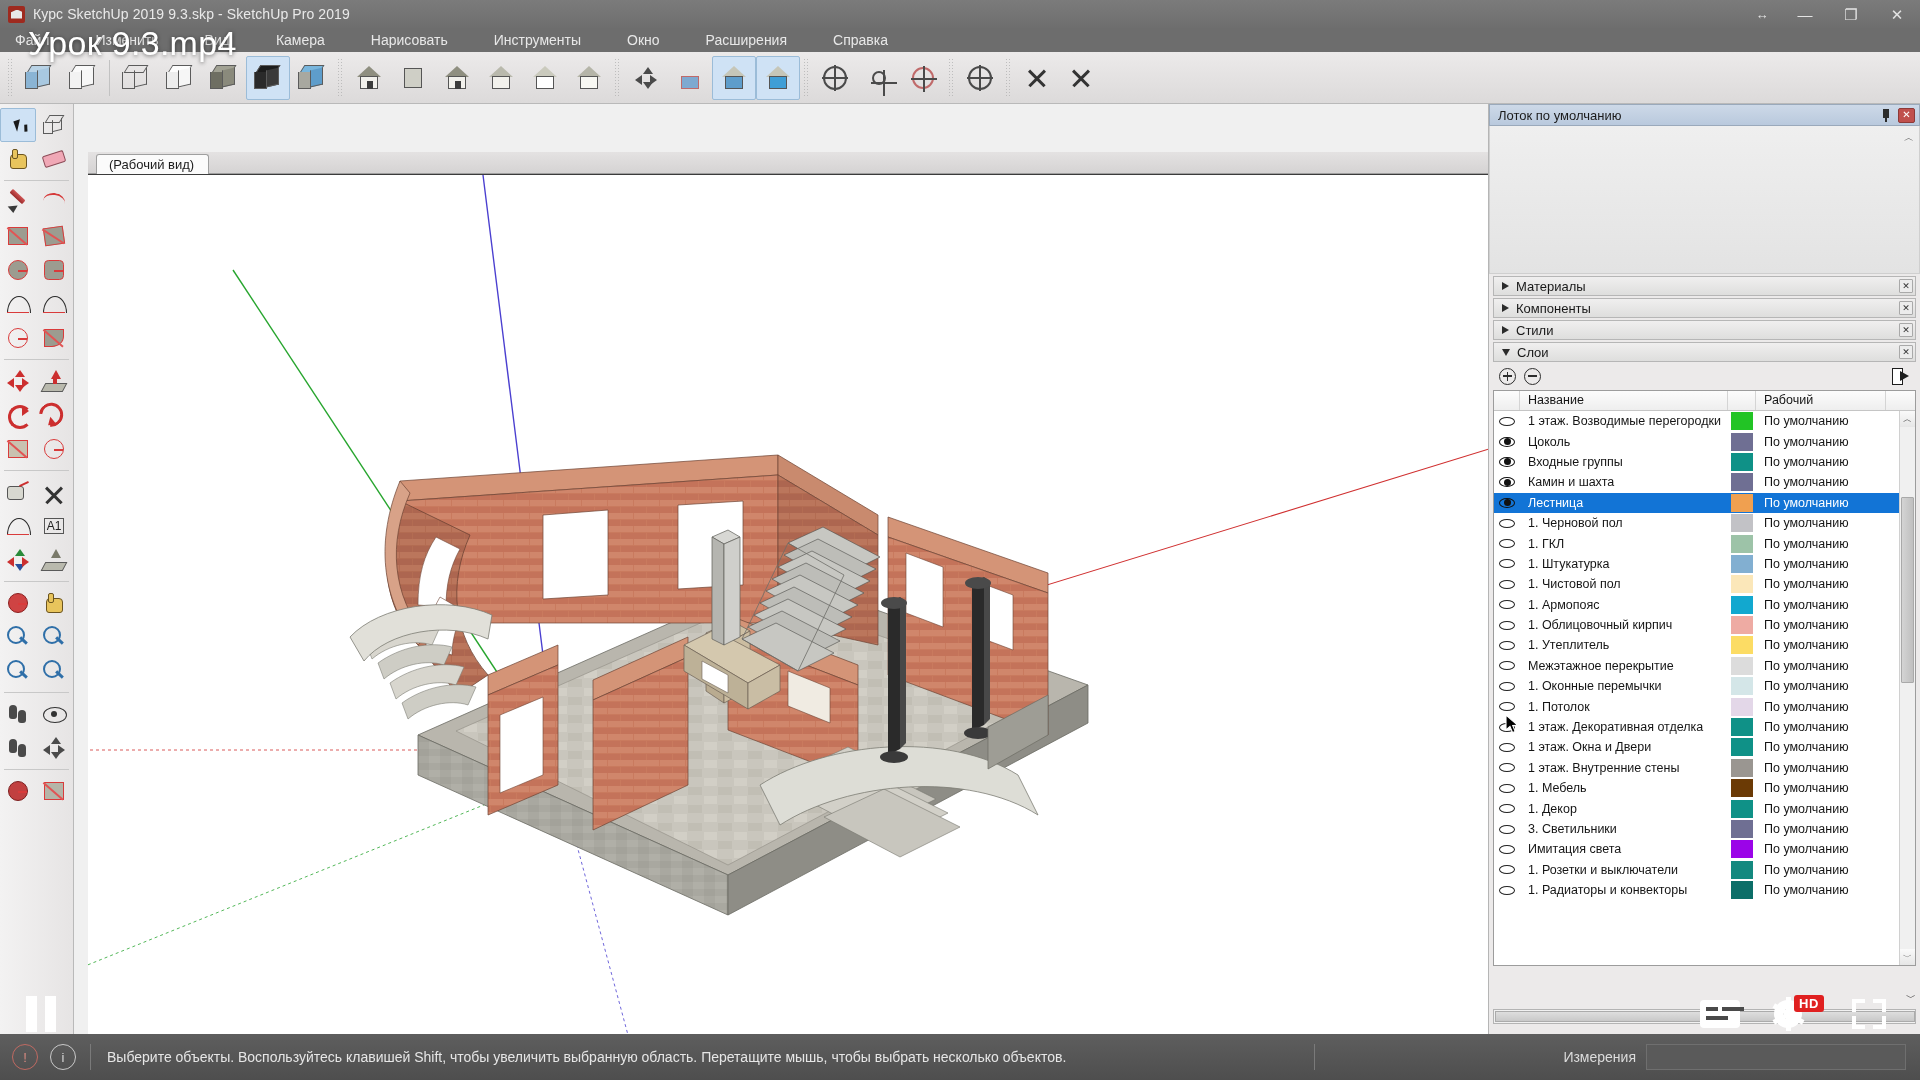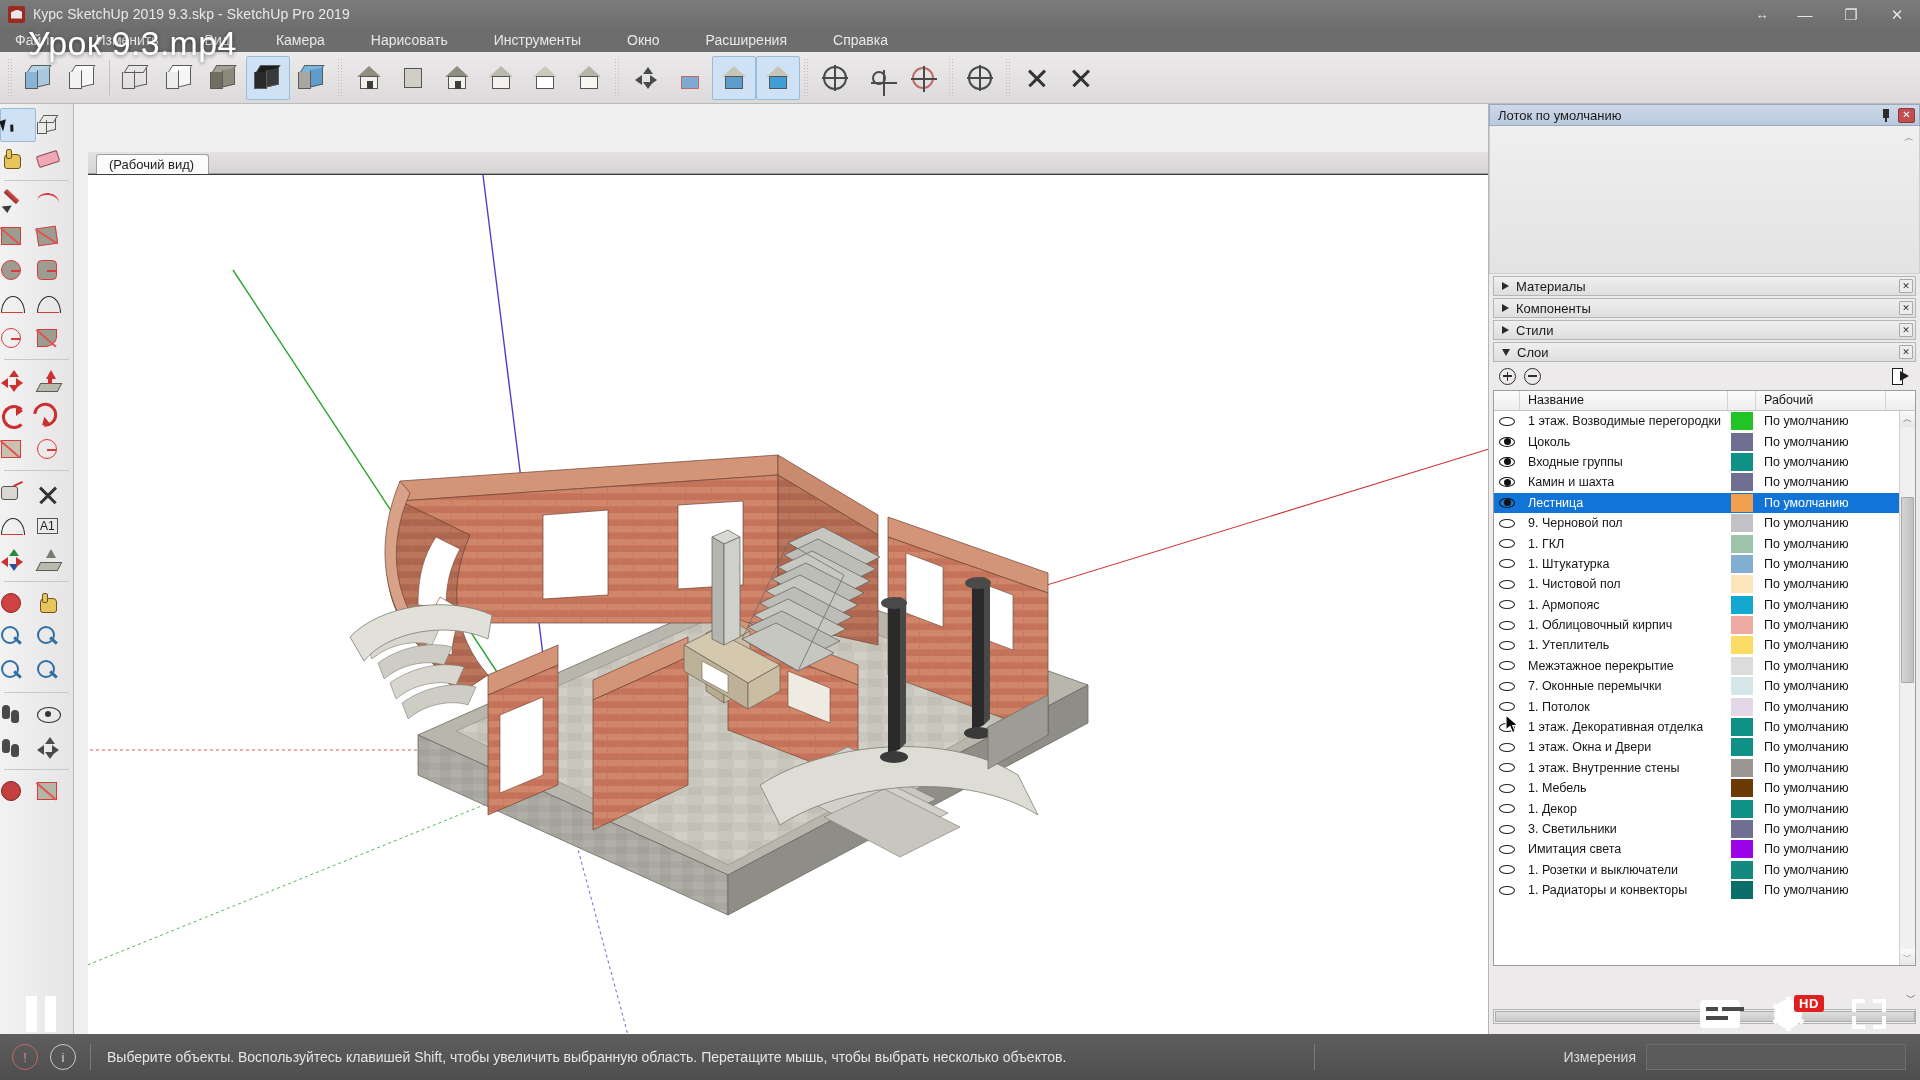--- a/index.html
+++ b/index.html
@@ -84,21 +84,21 @@
 
   
   .lefttb {
     position:absolute; left:0; top:104px; width:74px; height:976px;
     background:linear-gradient(90deg,#f3f2f2,#e6e4e4);
     border-right:1px solid #b9b9b9;
     padding-top:4px;
   }
   .ltrow { display:flex; }
   .lbtn {
-    width:36px; height:34px; display:flex; align-items:center; 
+    width:36px; height:34px; display:flex; align-items:center; justify-content:center;
     border:1px solid transparent; border-radius:2px; position:relative;
   }
   .lbtn.on { background:#cfe2f5; border-color:#9bbcd8; }
   .ldiv { height:1px; background:#c8c8c8; margin:4px 4px; }
 
   .arrowcur { width:0;height:0;border-left:7px solid #1a1a1a;border-bottom:11px solid transparent;
     transform:rotate(-20deg); position:relative; }
   .arrowcur:after{content:"";position:absolute;left:1px;top:7px;width:3px;height:7px;background:#1a1a1a;transform:rotate(18deg);}
 
   .pencil{width:22px;height:22px;position:relative;}
@@ -914,21 +914,21 @@
             <div class="cname">Лестница</div>
             <div class="cswatch">
               <span style="background: rgb(240, 160, 80);"></span>
             </div>
             <div class="cdash">По умолчанию</div>
           </div>
           <div class="layrow">
             <div class="cvis">
               <div class="eyeo"></div>
             </div>
-            <div class="cname">9. Черновой пол</div>
+            <div class="cname">1. Черновой пол</div>
             <div class="cswatch">
               <span style="background: rgb(194, 194, 198);"></span>
             </div>
             <div class="cdash">По умолчанию</div>
           </div>
           <div class="layrow">
             <div class="cvis">
               <div class="eyeo"></div>
             </div>
             <div class="cname">1. ГКЛ</div>
@@ -994,21 +994,21 @@
             <div class="cname">Межэтажное перекрытие</div>
             <div class="cswatch">
               <span style="background: rgb(220, 220, 220);"></span>
             </div>
             <div class="cdash">По умолчанию</div>
           </div>
           <div class="layrow">
             <div class="cvis">
               <div class="eyeo"></div>
             </div>
-            <div class="cname">7. Оконные перемычки</div>
+            <div class="cname">1. Оконные перемычки</div>
             <div class="cswatch">
               <span style="background: rgb(212, 230, 232);"></span>
             </div>
             <div class="cdash">По умолчанию</div>
           </div>
           <div class="layrow">
             <div class="cvis">
               <div class="eyeo"></div>
             </div>
             <div class="cname">1. Потолок</div>

